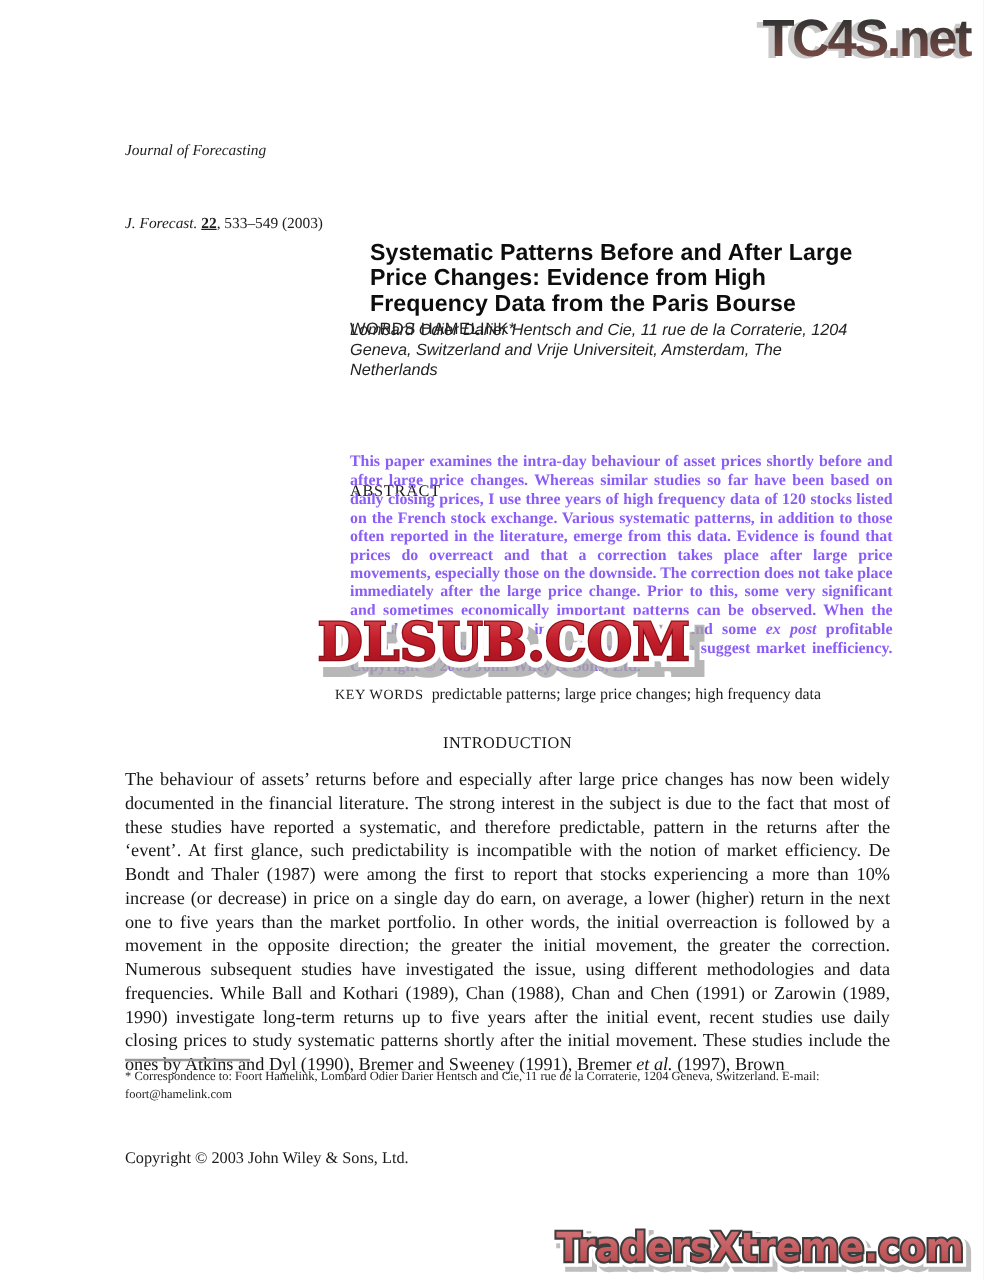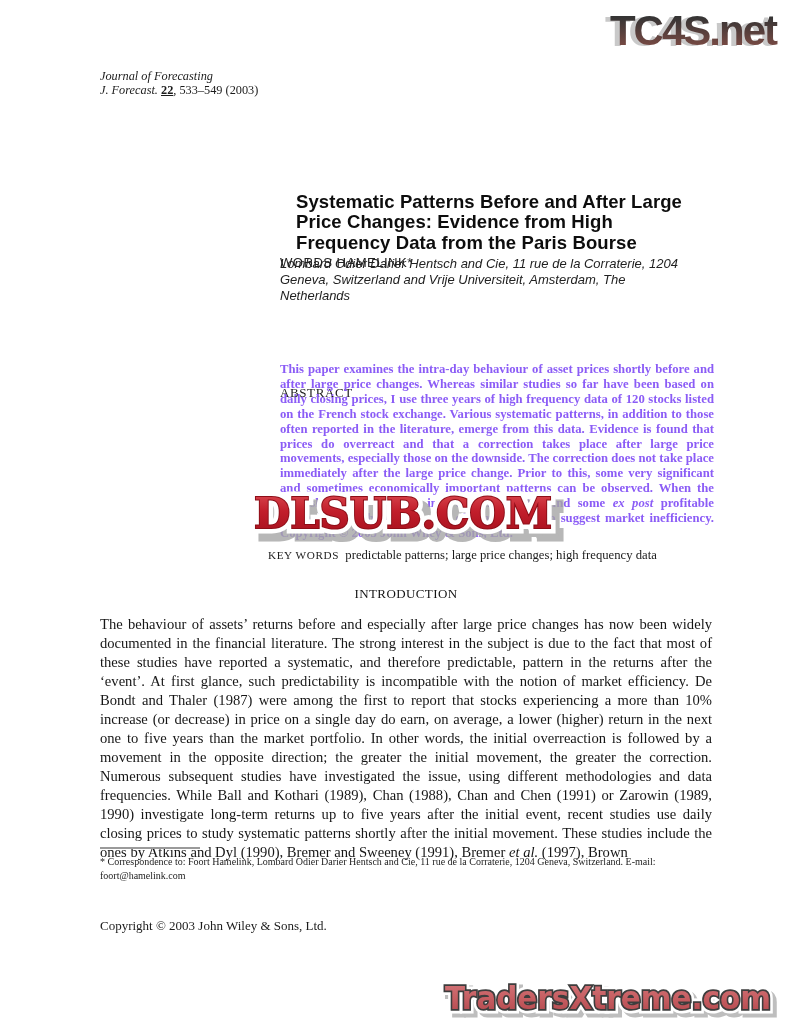--- a/index.html
+++ b/index.html
@@ -10,21 +10,21 @@
     margin:0 auto;
     overflow:hidden;
     font-family:"Liberation Serif",serif;
     color:#1c1c1c;
   }
   
   .header-block{
     position:absolute;left:100px;top:70px;width:560px;
     font-size:12.3px;line-height:13.6px;color:#1b1b1b;
   }
-  .hdr-line{white-space:nowrap;}
+  .hdr-line{white-space:nowrap;margin-top:44px;}
   .it{font-style:italic;}
   .bd{font-weight:bold;text-decoration:underline;}
   
   .title-block{position:absolute;left:280px;top:176px;width:440px;}
   .article-title{
     margin:16px;font-family:"Liberation Sans",sans-serif;
     font-weight:bold;font-size:18.5px;line-height:20.4px;
     color:#0d0d0d;letter-spacing:0.1px;
   }
   .author-line{

